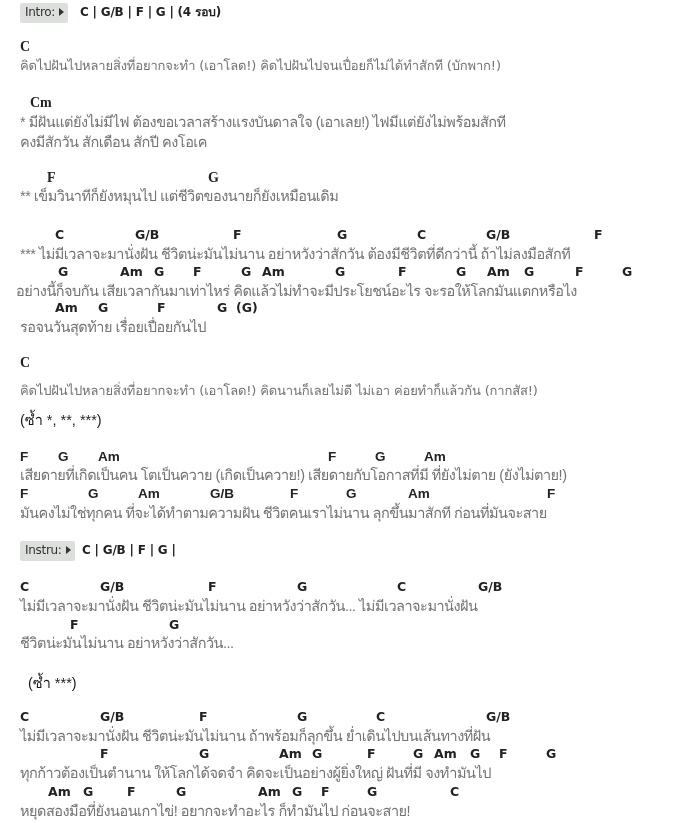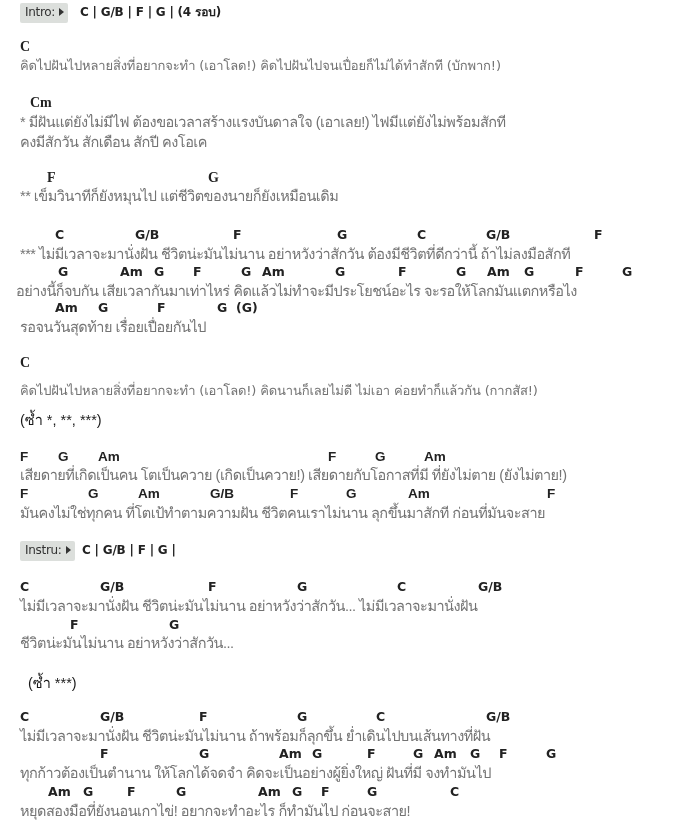--- a/index.html
+++ b/index.html
@@ -85,21 +85,21 @@
     <span class="chord narrow" style="left: 424px; top: 450px;">Am</span>
     <div class="lyric narrow" style="left: 20px; top: 466px;">เสียดายที่เกิดเป็นคน โตเป็นควาย (เกิดเป็นควาย!) เสียดายกับโอกาสที่มี ที่ยังไม่ตาย (ยังไม่ตาย!)</div>
     <span class="chord narrow" style="left: 20px; top: 487px;">F</span>
     <span class="chord narrow" style="left: 88px; top: 487px;">G</span>
     <span class="chord narrow" style="left: 138px; top: 487px;">Am</span>
     <span class="chord narrow" style="left: 210px; top: 487px;">G/B</span>
     <span class="chord narrow" style="left: 290px; top: 487px;">F</span>
     <span class="chord narrow" style="left: 346px; top: 487px;">G</span>
     <span class="chord narrow" style="left: 408px; top: 487px;">Am</span>
     <span class="chord narrow" style="left: 547px; top: 487px;">F</span>
-    <div class="lyric narrow" style="left: 20px; top: 504px;"> มันคงไม่ใช่ทุกคน ที่โตเป้ทำตามความฝัน ชีวิตคนเราไม่นาน ลุกขึ้นมาสักที ก่อนที่มันจะสาย</div>
+    <div class="lyric narrow" style="left: 20px; top: 504px;"> มันคงไม่ใช่ทุกคน ที่จะได้ทำตามความฝัน ชีวิตคนเราไม่นาน ลุกขึ้นมาสักที ก่อนที่มันจะสาย</div>
     <span class="chord sans" style="left: 20px; top: 580px;">C</span>
     <span class="chord sans" style="left: 100px; top: 580px;">G/B</span>
     <span class="chord sans" style="left: 208px; top: 580px;">F</span>
     <span class="chord sans" style="left: 297px; top: 580px;">G</span>
     <span class="chord sans" style="left: 397px; top: 580px;">C</span>
     <span class="chord sans" style="left: 478px; top: 580px;">G/B</span>
     <div class="lyric narrow" style="left: 20px; top: 597px;"> ไม่มีเวลาจะมานั่งฝัน ชีวิตน่ะมันไม่นาน อย่าหวังว่าสักวัน... ไม่มีเวลาจะมานั่งฝัน</div>
     <span class="chord sans" style="left: 70px; top: 618px;">F</span>
     <span class="chord sans" style="left: 169px; top: 618px;">G</span>
     <div class="lyric narrow" style="left: 20px; top: 634px;">ชีวิตน่ะมันไม่นาน อย่าหวังว่าสักวัน...</div>

